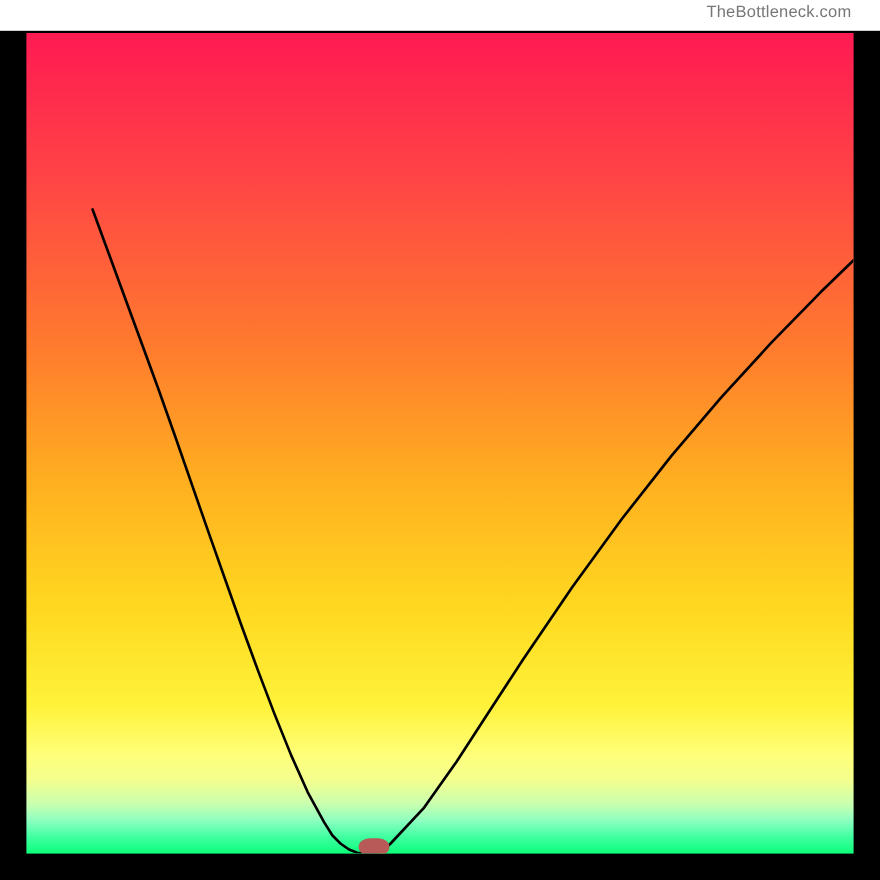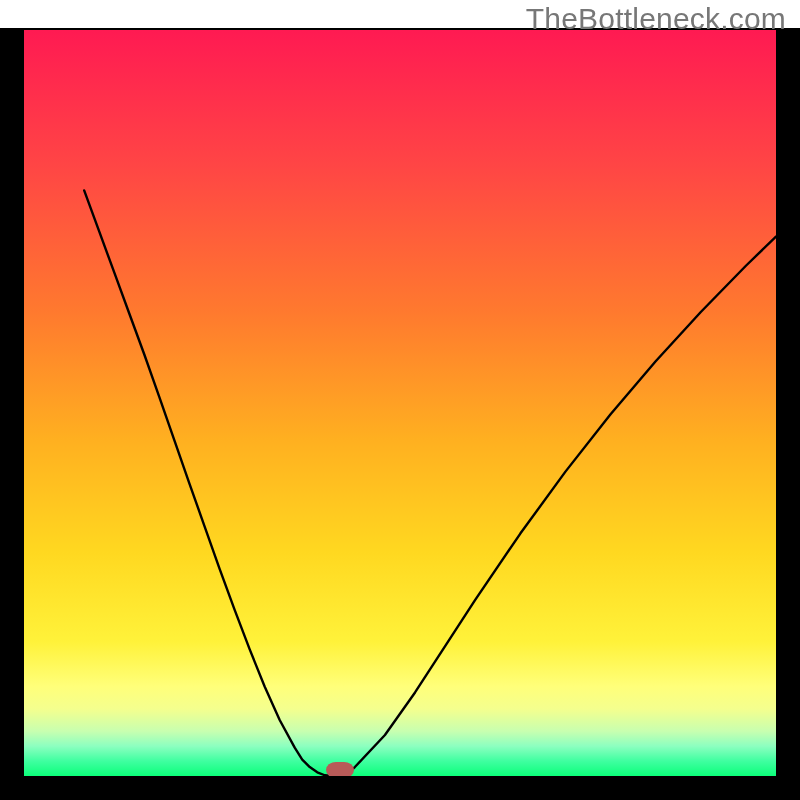--- a/index.html
+++ b/index.html
@@ -12,23 +12,23 @@
     font-family: Arial, Helvetica, sans-serif;
   }
   .wrap {
     position: relative;
     width: 800px;
     height: 800px;
   }
   .watermark {
     position: absolute;
     top: 2px;
-    right: 14px;
+    right: 26px;
     color: #777;
-    font-size: 30px;
+    font-size: 15px;
     font-weight: 400;
     letter-spacing: 0.2px;
     z-index: 60;
   }
   .outer {
     position: absolute;
     left: 0;
     top: 28px;
     width: 800px;
     height: 772px;

